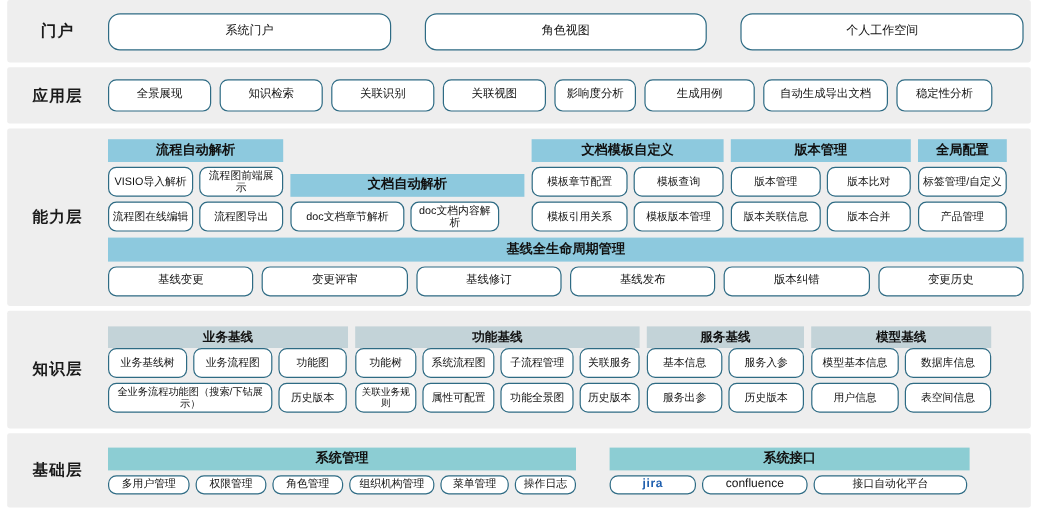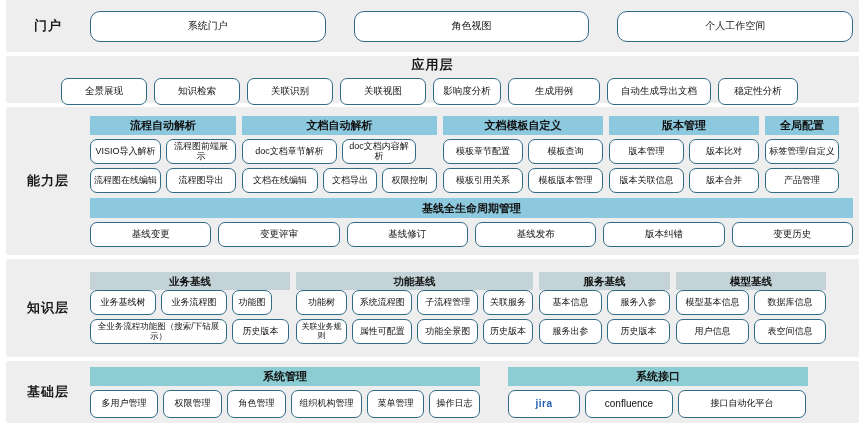--- a/index.html
+++ b/index.html
@@ -67,21 +67,21 @@
   .portal-row { height: 52px; }
   .portal-body { display: flex; gap: 28px; }
   .portal-body .pill {
     flex: 1;
     height: 31px;
     border-radius: 10px;
     font-size: 10px;
   }
 
   
-  .app-row { height: 47px; flex-direction: column; }
+  .app-row { height: 47px; }
   .app-body { display: flex; gap: 7px; }
   .app-body .pill {
     height: 27px;
     border-radius: 7px;
     font-size: 9.5px;
     padding: 0 4px;
     flex: 0 0 auto;
   }
 
   
@@ -121,21 +121,21 @@
   
   .know-row { height: 98px; }
   .know-body { display: flex; gap: 6px; align-items: flex-start; }
   .know-group { display: flex; flex-direction: column; gap: 0; justify-content: space-between; }
   .know-group .grp-line .pill { height: 25px; }
 
   
   .base-row { height: 62px; margin-bottom: 0; }
   .base-body { display: flex; gap: 28px; align-items: flex-start; }
   .base-group { display: flex; flex-direction: column; gap: 4px; }
-  .base-group .grp-line .pill { height: 28px; }
+  .base-group .grp-line .pill { height: 16px; }
   .jira-text { color: #1f5fae; font-weight: bold; font-size: 10px; letter-spacing: .5px; }
 </style>
 </head>
 <body>
 
 <div id="arch">
 
   <div class="layer portal-row">
     <div class="layer-label">门户</div>
     <div class="layer-body portal-body">
@@ -179,25 +179,20 @@
           </div>
         </div>
 
         <div class="cap-group" style="width:195px">
           <div class="grp-head">文档自动解析</div>
           <div class="grp-rows">
             <div class="grp-line">
               <div class="pill" style="width:95px">doc文档章节解析</div>
               <div class="pill" style="width:74px">doc文档内容解析</div>
             </div>
-            <div class="grp-line">
-              <div class="pill" style="width:76px">文档在线编辑</div>
-              <div class="pill" style="width:54px">文档导出</div>
-              <div class="pill" style="width:55px">权限控制</div>
-            </div>
           </div>
         </div>
 
         <div class="cap-group" style="width:160px">
           <div class="grp-head">文档模板自定义</div>
           <div class="grp-rows">
             <div class="grp-line">
               <div class="pill" style="width:80px">模板章节配置</div>
               <div class="pill" style="width:75px">模板查询</div>
             </div>
@@ -254,21 +249,21 @@
   <div class="layer know-row">
     <div class="layer-label">知识层</div>
     <div class="layer-body know-body">
 
       <div class="know-group" style="width:200px">
         <div class="grp-head knowledge">业务基线</div>
         <div class="grp-rows">
           <div class="grp-line">
             <div class="pill" style="width:66px">业务基线树</div>
             <div class="pill" style="width:66px">业务流程图</div>
-            <div class="pill" style="width:40px">功能图</div>
+            <div class="pill" style="width:57px">功能图</div>
           </div>
           <div class="grp-line">
             <div class="pill" style="width:137px;font-size:8.5px">全业务流程功能图（搜索/下钻展示）</div>
             <div class="pill" style="width:57px">历史版本</div>
           </div>
         </div>
       </div>
 
       <div class="know-group" style="width:237px">
         <div class="grp-head knowledge">功能基线</div>

